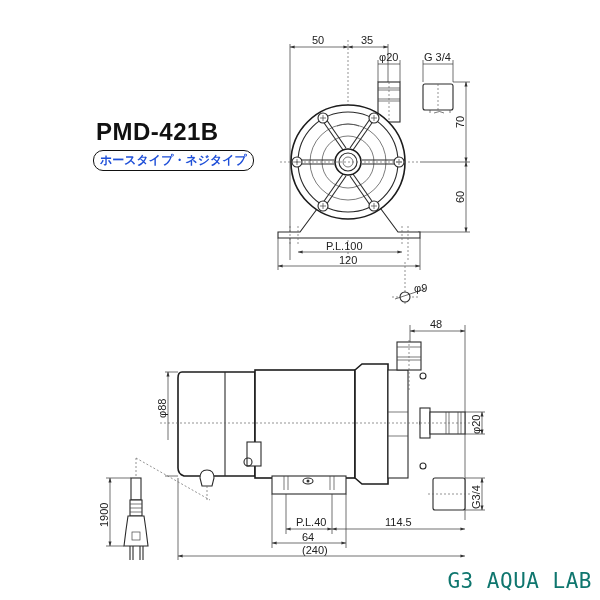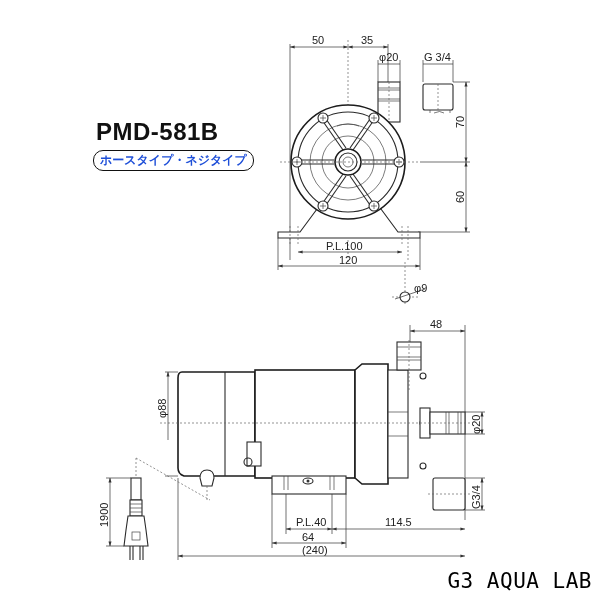--- a/index.html
+++ b/index.html
@@ -7,26 +7,26 @@
   #drawing { position: absolute; left: 0; top: 0; width: 600px; height: 600px; }
   .ln { stroke: #2a2a2a; fill: none; stroke-width: 1.1; }
   .thk { stroke: #1c1c1c; fill: none; stroke-width: 1.6; }
   .thin { stroke: #444; fill: none; stroke-width: 0.7; }
   .ctr { stroke: #666; fill: none; stroke-width: 0.7; stroke-dasharray: 2 2; }
   .dim { stroke: #333; fill: none; stroke-width: 0.7; }
   .wfill { fill: #ffffff; }
   .dimtxt { font-family: "Liberation Sans", sans-serif; font-size: 11px; fill: #222; }
   .title { position: absolute; left: 96px; top: 118px; font-family: "Liberation Sans", sans-serif; font-weight: bold; font-size: 24px; color: #111; letter-spacing: 0.5px; }
   .subtitle { position: absolute; left: 93px; top: 150px; height: 19px; line-height: 19px; padding: 0 6px; border: 1.4px solid #111; border-radius: 10px; font-family: "DejaVu Sans", sans-serif; font-weight: bold; font-size: 12px; color: #1d4ed8; white-space: nowrap; }
-  .watermark { position: absolute; right: 8px; top: 569px; font-family: "DejaVu Sans Mono", monospace; font-size: 21px; color: #000000; letter-spacing: 0.5px; }
+  .watermark { position: absolute; right: 8px; top: 569px; font-family: "DejaVu Sans Mono", monospace; font-size: 21px; color: #0f766e; letter-spacing: 0.5px; }
 </style>
 </head>
 <body>
 
-<div class="title">PMD-581B</div>
+<div class="title">PMD-421B</div>
 <div class="subtitle">ホースタイプ・ネジタイプ</div>
 
 <svg id="drawing" viewBox="0 0 600 600">
   <defs>
     <marker id="ar" viewBox="0 0 8 8" refX="7.5" refY="4" markerWidth="7" markerHeight="7" orient="auto-start-reverse">
       <path d="M0,1.5 L8,4 L0,6.5 z" fill="#333"></path>
     </marker>
   </defs>
 
   <g>

